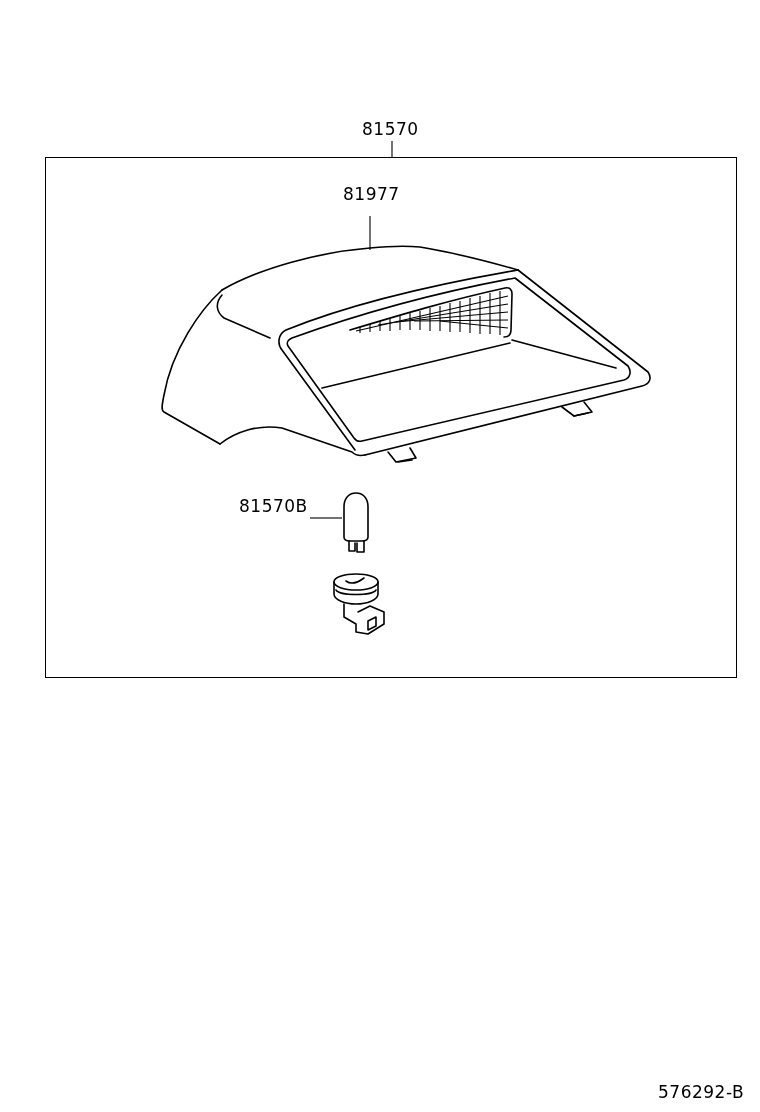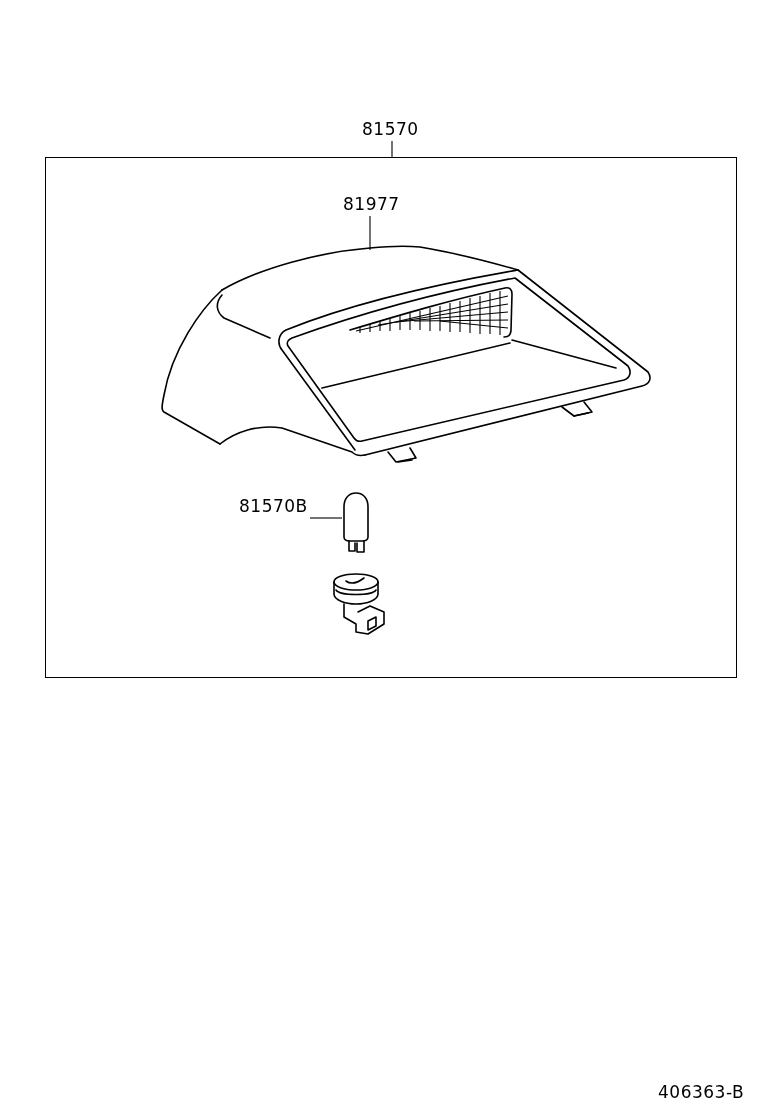--- a/index.html
+++ b/index.html
@@ -115,17 +115,17 @@
       <ellipse class="stroke" cx="356" cy="582" rx="22" ry="8"></ellipse>
       <path class="stroke" d="M334,582 L334,594 C334,600 345,604 356,604 C367,604 378,600 378,594 L378,582"></path>
       <path class="stroke" d="M336,590 C340,596 372,596 376,590"></path>
       <path class="stroke" d="M346,581 C350,584 356,584 364,578"></path>
       <path class="stroke" d="M344,604 L344,617 L356,624 L356,632 L368,634 L384,624 L384,612 L370,606 L358,612"></path>
       <path class="stroke" d="M368,621 L376,617 L376,626 L368,630 Z"></path>
     </g>
   </svg>
 
   <div class="label" style="left:362px; top:121px;">81570</div>
-  <div class="label" style="left:343px; top:196px;">81977</div>
+  <div class="label" style="left:343px; top:186px;">81977</div>
   <div class="label" style="left:239px; top:498px;">81570B</div>
-  <div class="label" style="left:658px; top:1084px;">406363-B</div>
+  <div class="label" style="left:658px; top:1084px;">576292-B</div>
 
 </div>
 
 </body></html>

